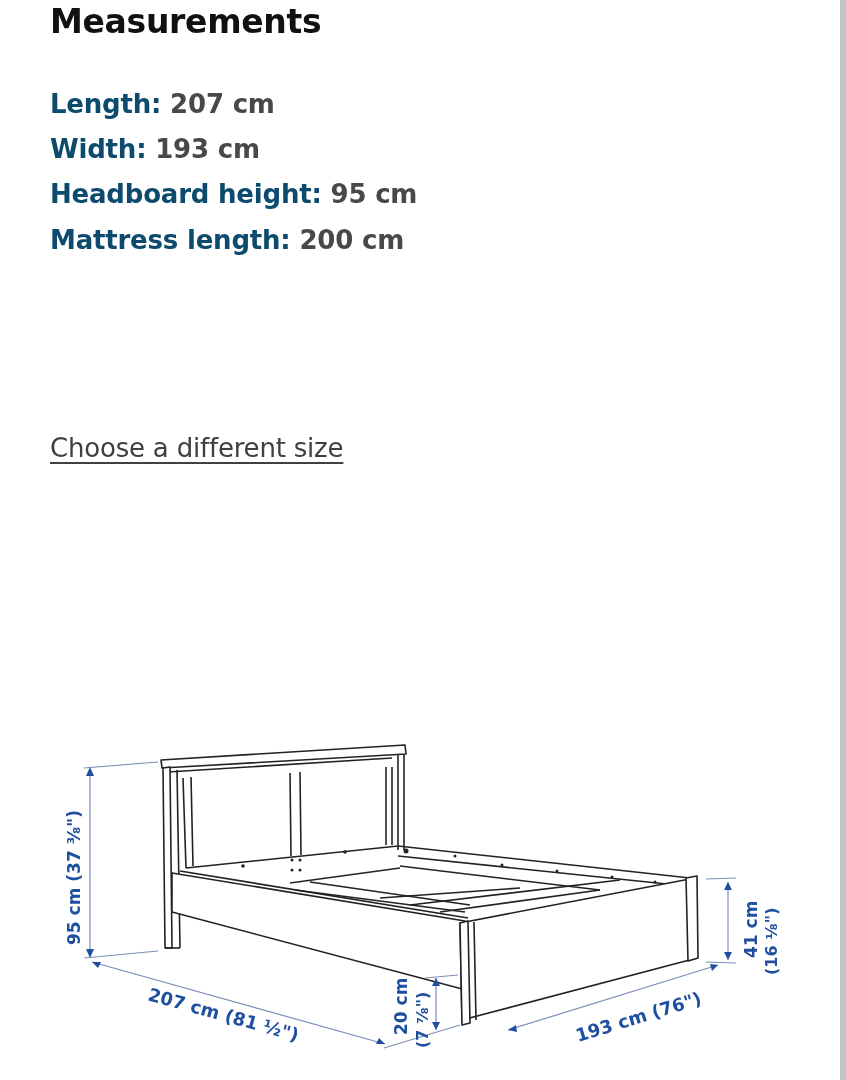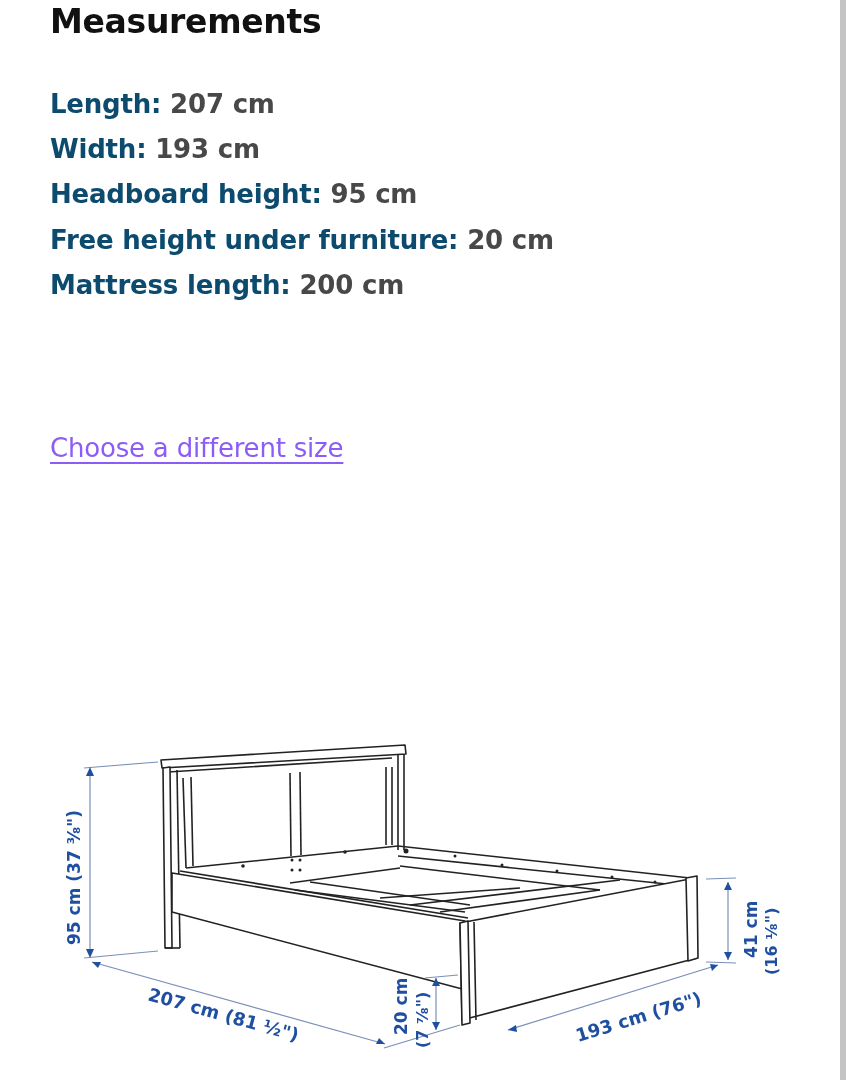--- a/index.html
+++ b/index.html
@@ -13,37 +13,36 @@
       position: absolute; left: 50px; top: -2px;
       font-size: 33px; font-weight: bold; color: #111111; letter-spacing: -0.3px;
       line-height: 48px; margin: 0;
     }
     .spec-list { position: absolute; left: 50px; top: 82px; margin: 0; padding: 0; list-style: none; }
     .spec-row { font-size: 26px; line-height: 45.2px; height: 45.2px; white-space: nowrap; color: #484848; letter-spacing: -0.2px; }
     .spec-label { font-weight: bold; color: #0c4a6e; }
     .spec-value { font-weight: bold; color: #484848; }
     .size-link {
       position: absolute; left: 50px; top: 433px;
-      font-size: 26px; color: #8b5cf6; text-decoration: underline;
+      font-size: 26px; color: #404040; text-decoration: underline;
       text-underline-offset: 5px; text-decoration-thickness: 2px; cursor: pointer; letter-spacing: -0.2px;
     }
     .diagram { position: absolute; left: 0; top: 700px; width: 840px; height: 380px; }
     .scrollbar-track { position: absolute; right: 0; top: 0; width: 6px; height: 1080px; background: #c4c4c4; }
     .dim-label { font-family: "DejaVu Sans", sans-serif; font-weight: bold; fill: #1f4fa0; }
   </style>
 </head>
 <body>
 
 <h1 class="page-title">Measurements</h1>
 
 <ul class="spec-list">
   <li class="spec-row"><span class="spec-label">Length:</span><span class="spec-value"> 207 cm</span></li>
   <li class="spec-row"><span class="spec-label">Width:</span><span class="spec-value"> 193 cm</span></li>
   <li class="spec-row"><span class="spec-label">Headboard height:</span><span class="spec-value"> 95 cm</span></li>
-  <li class="spec-row"><span class="spec-label">Free height under furniture:</span><span class="spec-value"> 20 cm</span></li>
   <li class="spec-row"><span class="spec-label">Mattress length:</span><span class="spec-value"> 200 cm</span></li>
 </ul>
 
 <a class="size-link">Choose a different size</a>
 
 <div class="diagram">
   <svg width="840" height="380" viewBox="0 700 840 380" xmlns="http://www.w3.org/2000/svg">
     <g fill="none" stroke="#222" stroke-width="1.6" stroke-linejoin="round">
 
       <polygon points="161,760 405,745 406,754 162,768" fill="#fff"></polygon>

